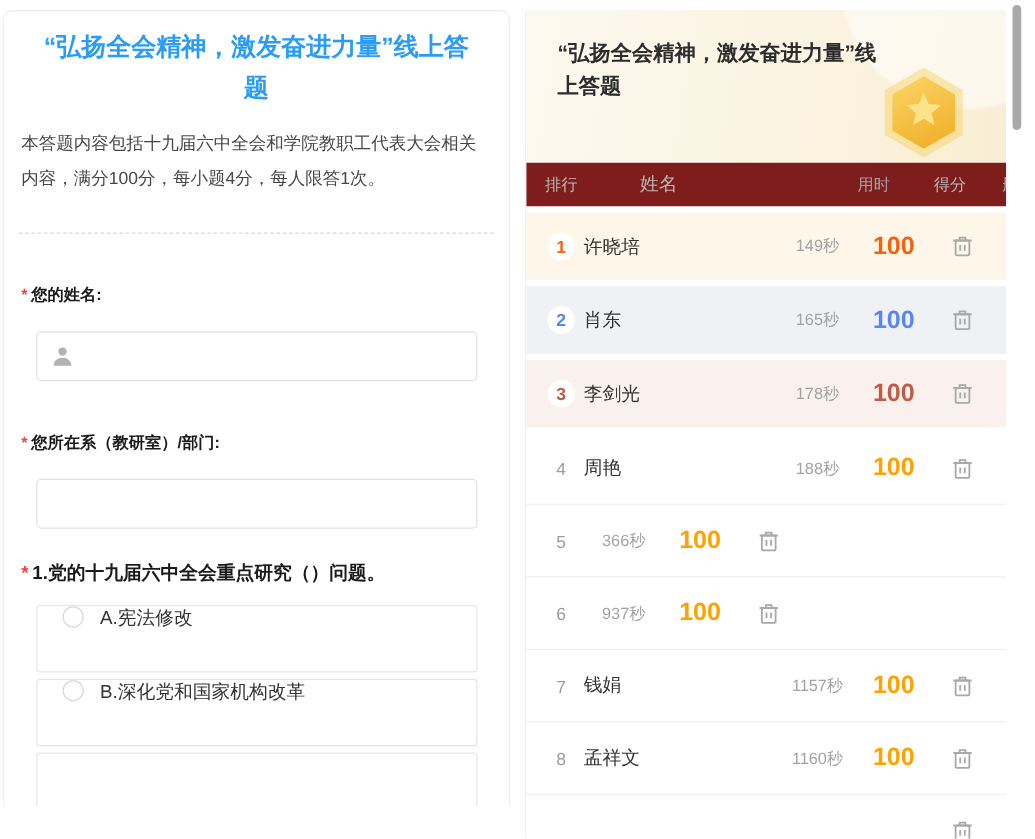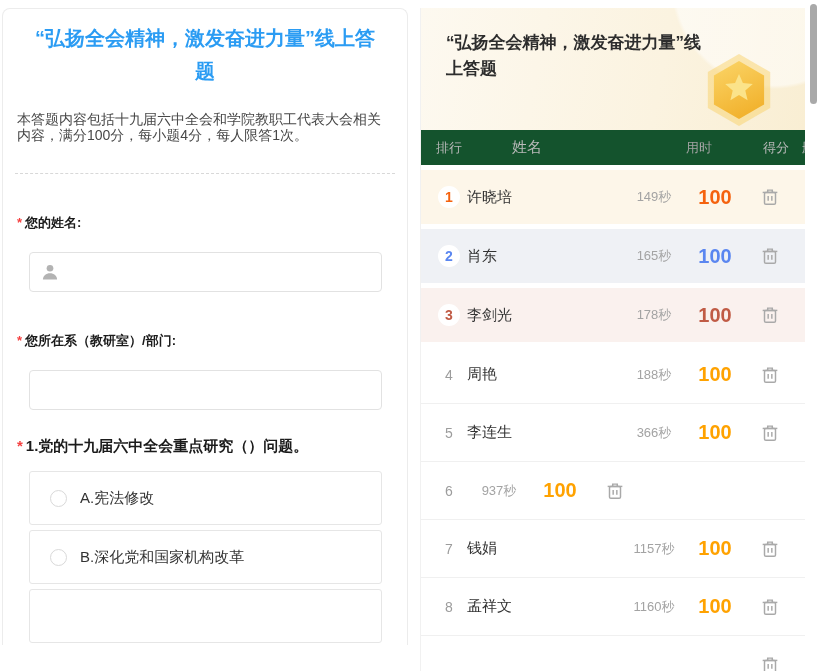--- a/index.html
+++ b/index.html
@@ -5,49 +5,49 @@
   * { margin:0; padding:0; box-sizing:border-box; }
   html,body { width:828px; height:671px; background:#fff; overflow:hidden; position:relative;
     font-family:"Liberation Sans","DejaVu Sans",sans-serif; }
 
   
   .form-card { position:absolute; left:2px; top:8px; width:406px; height:637px;
     background:#fff; border:1px solid #ececec; border-bottom:none;
     border-radius:8px 8px 0 0; overflow:hidden; }
   .form-title { margin-top:13px; padding:0 24px; text-align:center; color:#2b9cf3;
     font-size:20px; font-weight:bold; line-height:33px; }
-  .form-desc { margin-top:23px; padding:0 14px; color:#474747; font-size:14px; line-height:16px; }
+  .form-desc { margin-top:12px; padding:0 14px; color:#474747; font-size:14px; line-height:28px; }
   .dashed-divider { margin:30px 12px 0 12px; border-top:1px dashed #d8d8d8; height:0; }
   .field-label { margin-top:40px; padding:0 14px; font-size:13px; font-weight:bold; color:#1b1b1b; }
   .field-label .req, .q-label .req { color:#f53f3f; margin-right:3px; font-weight:bold; }
   .text-input-wrap { position:relative; margin:20px 25px 0 26px; }
   .text-input { width:100%; height:40px; border:1px solid #e2e2e2; border-radius:4px;
     background:#fff; font-size:14px; color:#333; padding:0 10px; outline:none; }
   .text-input.with-icon { padding-left:38px; }
   .input-person-icon { position:absolute; left:11px; top:10px; width:20px; height:20px; }
   .q-label { margin-top:27px; padding:0 14px; font-size:15px; font-weight:bold; color:#1b1b1b; line-height:18px; }
   .options { margin:16px 25px 0 26px; }
   .option { height:54px; border:1px solid #e6e6e6; border-radius:3px; background:#fff;
-    display:flex; align-items:center; margin-bottom:5px; cursor:pointer; }
+    display:flex; margin-bottom:5px; cursor:pointer; }
   .radio-circle { width:17px; height:17px; border:1px solid #d9d9d9; border-radius:50%;
     margin:0 13px 0 20px; flex:none; background:#fff; }
   .option-label { font-size:15px; color:#333; }
   .option-partial { height:54px; }
 
   
   .board { position:absolute; left:420px; top:8px; width:385px; height:663px;
     background:#fff; border-left:1px solid #f1f1f1; overflow:hidden; }
   .board-header { position:relative; height:122px; overflow:hidden;
     background:
       radial-gradient(circle at 92% -18%, rgba(255,255,255,0.55) 0 26%, rgba(255,255,255,0) 27%),
       linear-gradient(100deg,#fdf9f0 0%, #fbf3e0 62%, #f9eed3 100%); }
   .board-title { padding:22px 88px 0 25px; font-size:17px; font-weight:bold; color:#2d2d2d; line-height:26px; }
   .medal { position:absolute; right:26px; top:40px; width:80px; height:80px; }
 
-  .board-cols { height:35px; background:#14532d; display:flex; align-items:center;
+  .board-cols { height:35px; background:#7f1d1d; display:flex; align-items:center;
     font-size:13px; color:#b9b9b9; }
   .lb-row { display:flex; align-items:center; }
   .cell-rank { width:36px; margin-left:10px; flex:none; display:flex; justify-content:center; }
   .cell-name { width:155px; flex:none; font-size:15px; font-weight:normal; color:#333; }
   .cell-time { width:64px; flex:none; text-align:center; font-size:13px; color:#a3a3a3; }
   .cell-score { width:58px; flex:none; text-align:center; font-size:20px; font-weight:bold; }
   .cell-del { width:52px; flex:none; display:flex; justify-content:center; }
   .board-cols .cell-name { font-size:15px; font-weight:normal; color:#b9b9b9;margin-left:45px; }
   .trash-btn { width:22px; height:22px; cursor:pointer; display:block; }
 
@@ -122,21 +122,21 @@
         <polygon points="40,13 65.1,27.5 65.1,56.5 40,71 14.9,56.5 14.9,27.5" fill="url(#mg)"></polygon>
         <polygon points="40,26 43.9,35.1 53.8,36 46.3,42.5 48.6,52.2 40,47 31.4,52.2 33.7,42.5 26.2,36 36.1,35.1" fill="#fbe38a"></polygon>
       </svg>
     </span>
   </div>
 
   <div class="board-cols">
     <div class="cell-rank">排行</div>
     <div class="cell-name">姓名</div>
     <div class="cell-time">用时</div>
-    <div class="cell-score" style="font-size:13px;font-weight:normal;color:#b9b9b9;text-align:right;">得分</div>
+    <div class="cell-score" style="font-size:13px;font-weight:normal;color:#b9b9b9;">得分</div>
     <div class="cell-del" style="font-size:13px;color:#b9b9b9;">删除</div>
   </div>
 
   <div class="lb-row tinted row-1">
     <div class="cell-rank">
         <span class="rank-badge">1</span>
       </div>
     <div class="cell-name">许晓培</div>
     <div class="cell-time">149秒</div>
     <div class="cell-score">100</div>
@@ -194,21 +194,20 @@
             <path d="M9.5 7V4.5h5V7"></path>
             <rect x="6" y="7" width="12" height="13" rx="1.5"></rect>
             <path d="M10 11v5M14 11v5"></path>
           </svg></span>
       </div>
   </div>
   <div class="lb-row plain">
     <div class="cell-rank">
         <span class="rank-badge">5</span>
       </div>
-    <div class="cell-name">李连生</div>
     <div class="cell-time">366秒</div>
     <div class="cell-score">100</div>
     <div class="cell-del">
         <span class="trash-btn"><svg width="22" height="22" viewBox="0 0 24 24" fill="none" stroke="#a9a9a9" stroke-width="1.6">
             <path d="M4 7h16"></path>
             <path d="M9.5 7V4.5h5V7"></path>
             <rect x="6" y="7" width="12" height="13" rx="1.5"></rect>
             <path d="M10 11v5M14 11v5"></path>
           </svg></span>
       </div>

